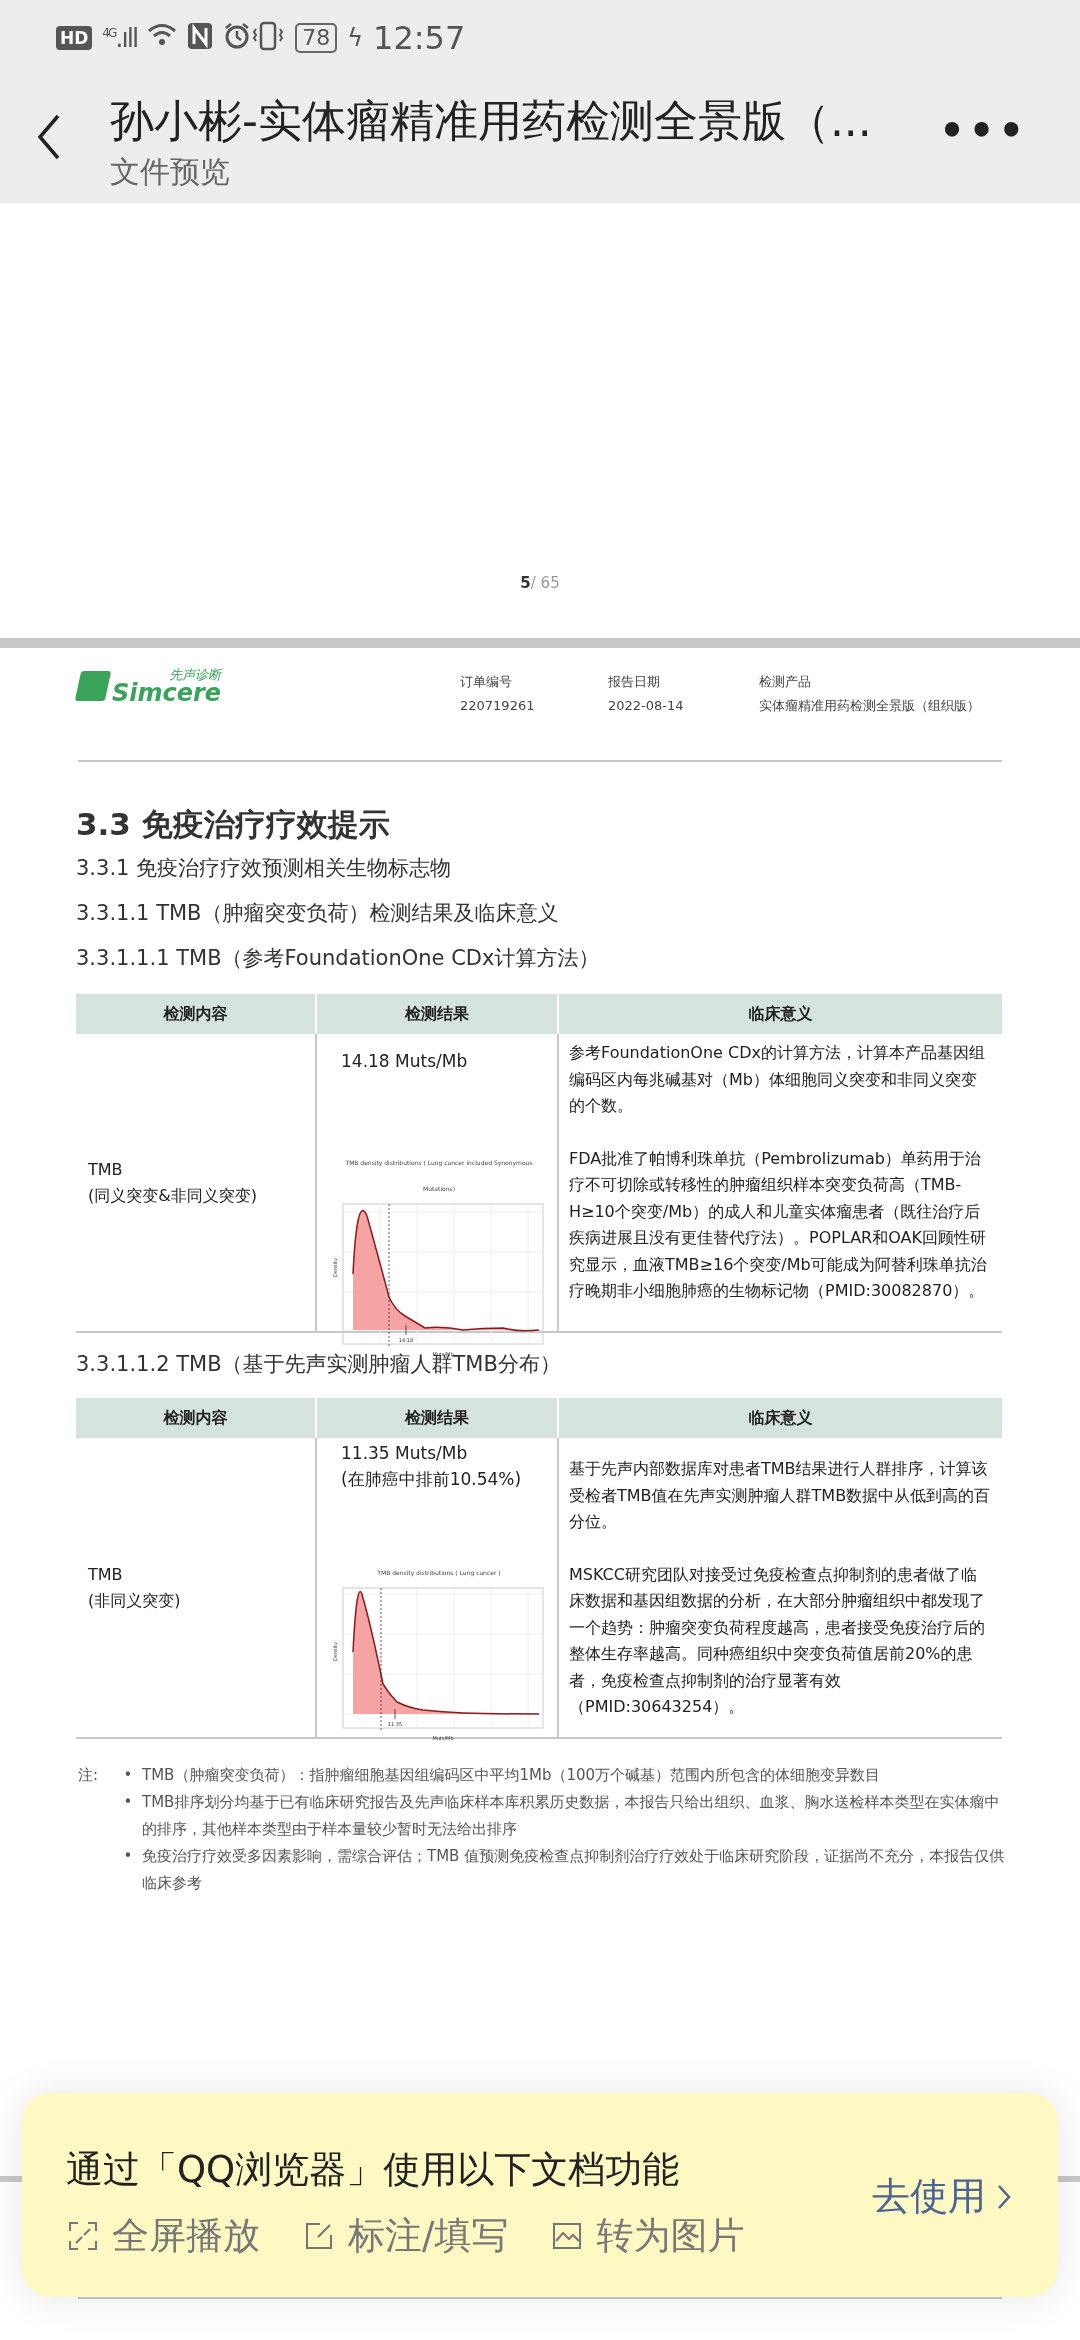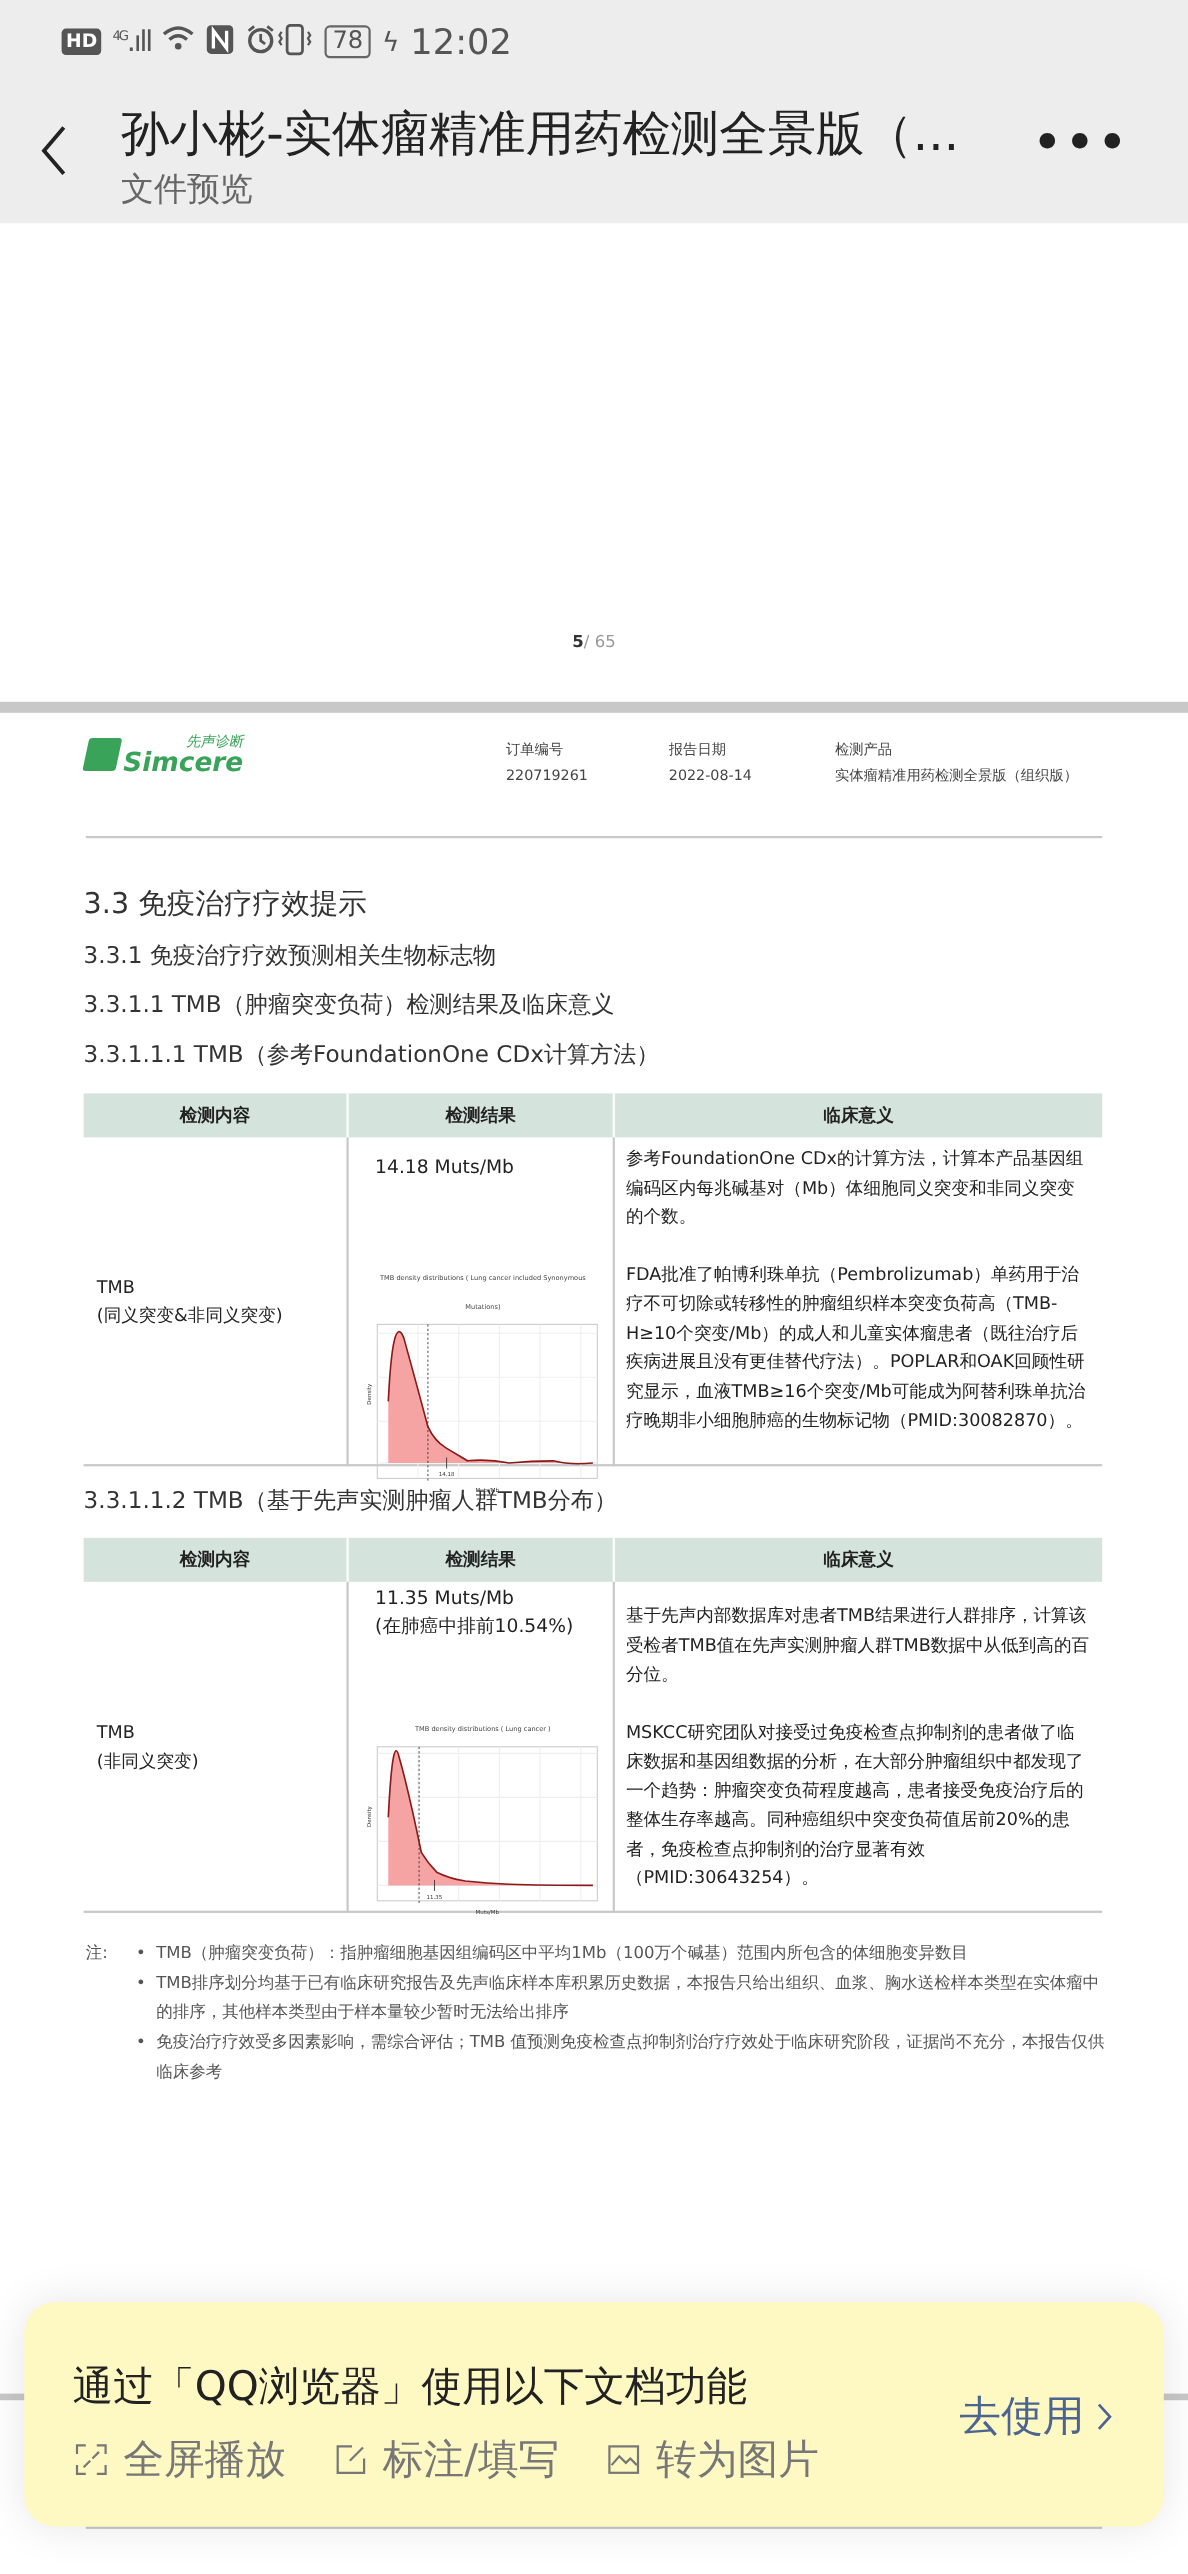--- a/index.html
+++ b/index.html
@@ -29,21 +29,21 @@
   .page { position: absolute; top: 648px; left: 0; width: 1080px; }
   .logo { position: absolute; left: 78px; top: 20px; display: flex; align-items: center; }
   .logo .flag { width: 30px; height: 30px; background: #3aa35a; transform: skew(-12deg); border-radius: 3px; }
   .logo .txt { margin-left: 4px; }
   .logo .cn { font-size: 13px; color: #3aa35a; font-style: italic; text-align: right; line-height: 14px; }
   .logo .en { font-size: 24px; color: #3aa35a; font-style: italic; font-weight: bold; line-height: 22px; }
   .meta { position: absolute; top: 22px; font-size: 13px; color: #444; line-height: 24px; }
   .hdr-line { position: absolute; top: 112px; left: 78px; width: 924px; height: 2px; background: #c8c8c8; }
 
   .h { position: absolute; left: 76px; color: #333; white-space: nowrap; }
-  .h1 { font-size: 26px; }
+  .h1 { font-size: 31px; font-weight: bold; }
   .h2 { font-size: 21px; }
 
   table.rt { position: absolute; left: 76px; width: 926px; border-collapse: collapse; font-size: 16px; }
   table.rt th { background: #d5e3dd; color: #222; font-weight: bold; height: 40px; font-size: 16px; border-right: 2px solid #fff; }
   table.rt th:last-child { border-right: none; }
   table.rt td { vertical-align: top; border-right: 2px solid #c8c8c8; border-bottom: 2px solid #c8c8c8; }
   table.rt td:last-child { border-right: none; }
   .c1 { width: 240px; } .c2 { width: 242px; } .c3 { width: 444px; }
   .item { padding-left: 12px; font-size: 16px; line-height: 26px; vertical-align: middle !important; }
   .result { padding: 14px 10px 0 24px; font-size: 17px; line-height: 26px; position: relative; border-radius: 13px; }
@@ -101,21 +101,21 @@
     </div>
     <div class="right">
       <span>
         <svg width="34" height="30" viewBox="0 0 34 30">
             <rect x="10" y="2" width="14" height="26" rx="3" stroke="#555" stroke-width="2.5" fill="none"></rect>
             <path d="M5 8 L3 11 L5 14 L3 17 L5 20 M29 8 L31 11 L29 14 L31 17 L29 20" stroke="#555" stroke-width="2" fill="none"></path>
           </svg>
       </span>
       <span class="battery">78</span>
       <span style="font-size:24px">ϟ</span>
-      <span class="clock">12:02</span>
+      <span class="clock">12:57</span>
     </div>
   </div>
 
   <svg class="back" viewBox="0 0 30 50">
       <path d="M24 4 L6 25 L24 46" stroke="#222" stroke-width="3.5" fill="none"></path>
     </svg>
   <div class="title">孙小彬-实体瘤精准用药检测全景版（...</div>
   <div class="subtitle">文件预览</div>
   <div class="more">•••</div>
 </div>

